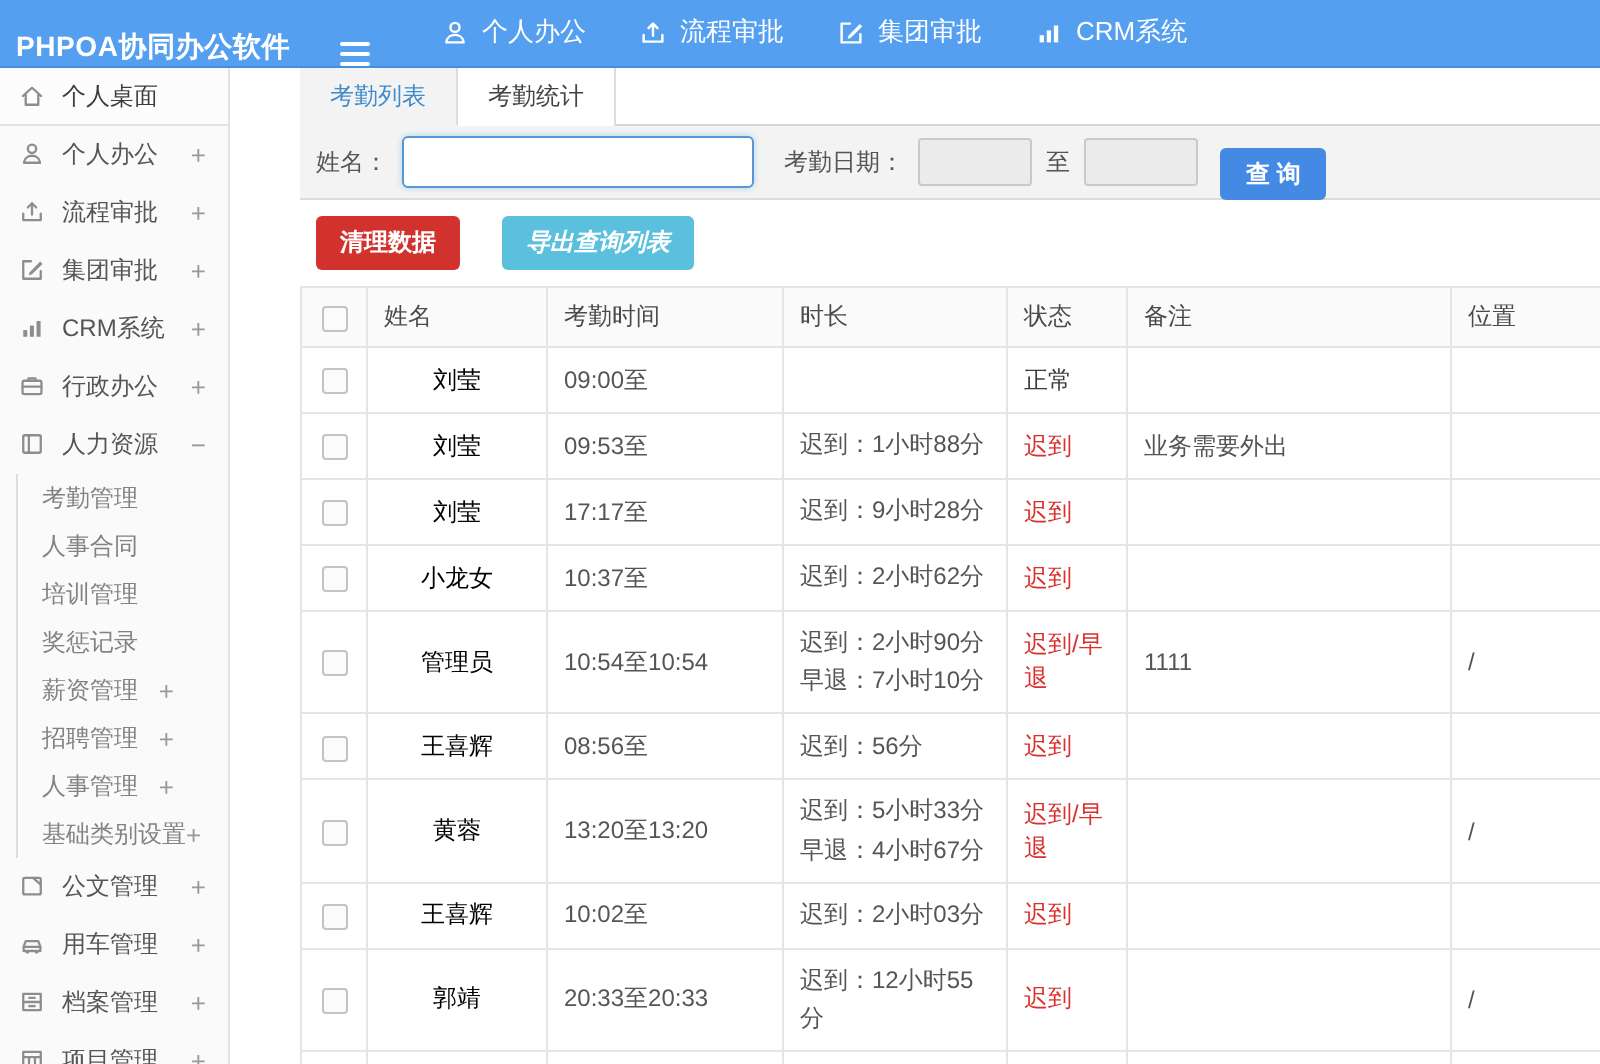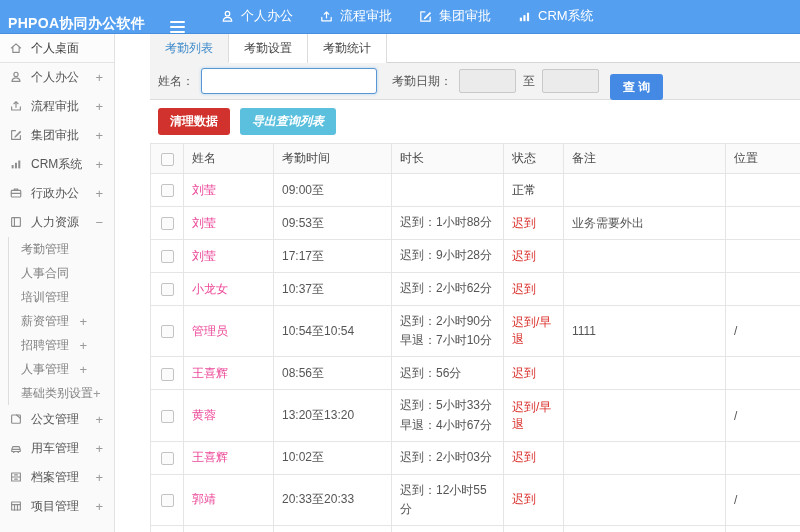--- a/index.html
+++ b/index.html
@@ -41,34 +41,34 @@
 
   .search-row { height:37px; background:#f3f3f3; border-bottom:1px solid #dcdcdc;
     display:flex; align-items:center; padding:0 8px; gap:7px; }
   .name-input { width:176px; height:26px; border:1px solid #5897d4; border-radius:3px; background:#fff;
     padding:0 6px; outline:none; box-shadow:0 0 3px rgba(82,168,236,.45); font:inherit; }
   .date-input { width:57px; height:24px; border:1px solid #c9c9c9; border-radius:2px;
     background:#ebebeb; padding:0 4px; font:inherit; }
   .query-btn { height:26px; padding:0 13px; margin-left:4px; background:#4489e4; color:#fff;
     border:none; border-radius:3px; font-size:12px; font-weight:bold; cursor:pointer;margin-top:12px; }
 
-  .action-row { padding:8px 8px; display:flex; gap:10px; background:#fff; }
+  .action-row { padding:8px 8px; display:flex; gap:21px; background:#fff; }
   .action-btn { color:#fff; border:none; border-radius:3px; height:27px; padding:0 12px;
     font-size:12px; font-weight:bold; cursor:pointer; white-space:nowrap; }
   .btn-danger { background:#d2322d; }
   .btn-info { background:#5bc0de;font-style:italic; }
 
   
   .table-wrap { flex:1; overflow:hidden; }
   table { width:100%; border-collapse:collapse; table-layout:fixed; }
   th,td { border:1px solid #e5e5e5; padding:6px 8px; text-align:left; vertical-align:middle; }
   th { background:#fafafa; color:#4a4a4a; font-weight:normal; height:28px; }
   td { color:#555; height:33px; }
   .col-check { text-align:center; }
-  td.cell-name { color:#ec4899; cursor:pointer; }
+  td.cell-name { color:#000000; cursor:pointer;text-align:center; }
   td.duration { white-space:pre-line; line-height:1.6; }
   .status-late { color:#d9302c; }
   .status-normal { color:#3c3c3c; }
   input[type=checkbox] { appearance:none; -webkit-appearance:none; width:13px; height:13px;
     border:1px solid #c3c3c3; border-radius:2px; background:#fbfbfb; vertical-align:middle; cursor:pointer; }
 </style>
 </head>
 <body>
 
 <div class="navbar">
@@ -192,20 +192,23 @@
         <div class="sub-item">
           <span class="s-label">考勤管理</span>
         </div>
         <div class="sub-item">
           <span class="s-label">人事合同</span>
         </div>
         <div class="sub-item">
           <span class="s-label">培训管理</span>
         </div>
         <div class="sub-item">
+          <span class="s-label">奖惩记录</span>
+        </div>
+        <div class="sub-item">
           <span class="s-label">薪资管理</span>
           <span class="s-expand">+</span>
         </div>
         <div class="sub-item">
           <span class="s-label">招聘管理</span>
           <span class="s-expand">+</span>
         </div>
         <div class="sub-item">
           <span class="s-label">人事管理</span>
           <span class="s-expand">+</span>
@@ -254,21 +257,20 @@
           </svg>
         </span>
         <span class="s-label">项目管理</span>
         <span class="s-expand">+</span>
       </div>
     </div>
 
   <div class="content">
     <div class="tabstrip" id="tabstrip">
         <div class="tab active">考勤列表</div>
-        <div class="tab">考勤设置</div>
         <div class="tab">考勤统计</div>
       </div>
 
     <div class="search-row">
       <span>姓名：</span>
       <input class="name-input" type="text" value="" style="">
       <span style="margin-left:8px">考勤日期：</span>
       <input class="date-input" type="text" value="" style="">
       <span>至</span>
       <input class="date-input" type="text" value="" style="">

